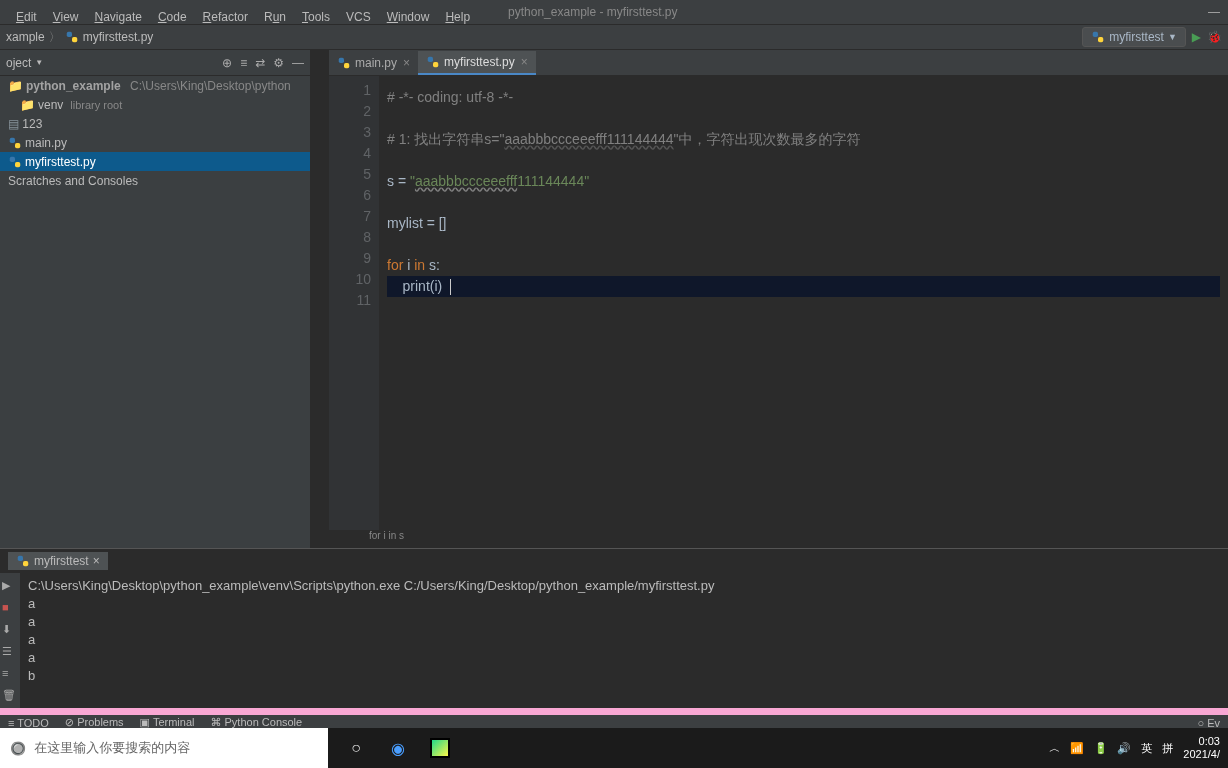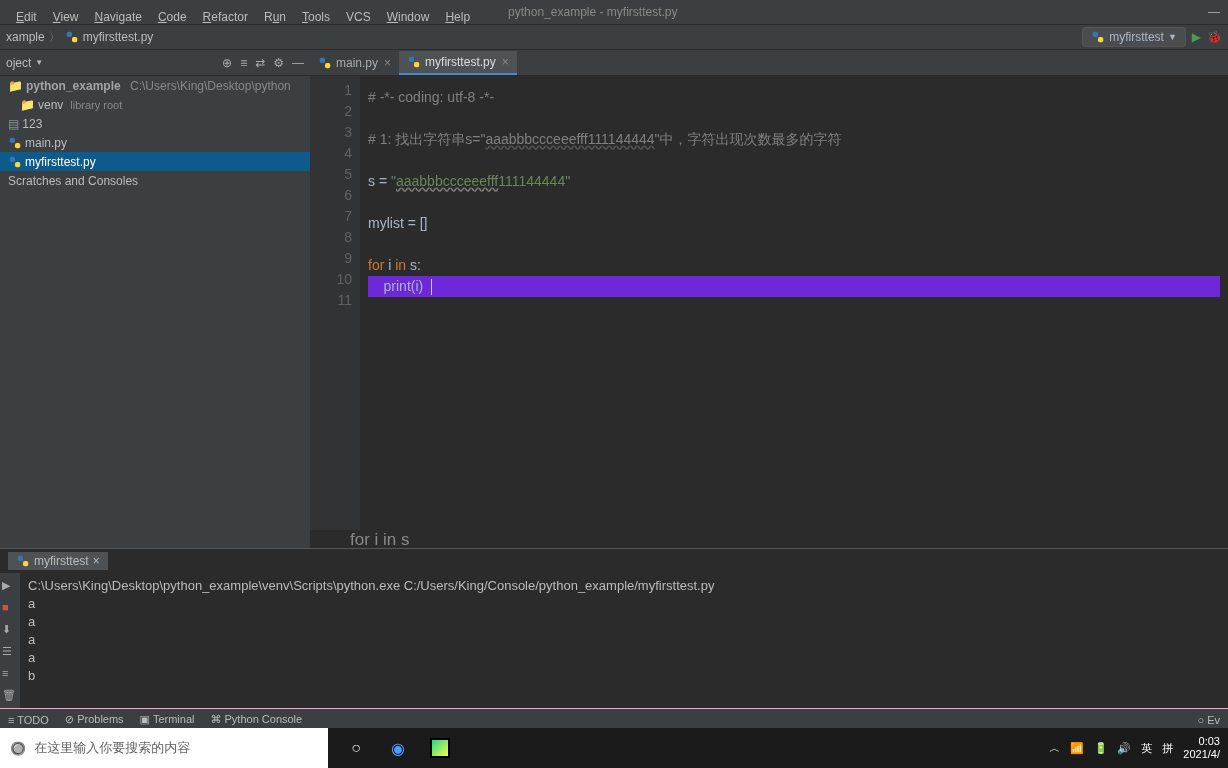--- a/index.html
+++ b/index.html
@@ -8,21 +8,21 @@
 .menubar .mitem { padding:2px 8px; cursor:pointer;margin-top:9px; }
 .menubar .mitem u { text-decoration:underline; }
 .menubar .wtitle { margin-left:30px; color:#888; }
 .menubar .wctrl { margin-left:auto; display:flex; gap:10px; color:#aaa; }
 .breadcrumb { height:25px; background:#3c3f41; display:flex; align-items:center; padding:0 6px; border-bottom:1px solid #2b2b2b; gap:4px; }
 .breadcrumb .crumb { color:#bbb; }
 .breadcrumb .sep { color:#888; }
 .breadcrumb .tbar { margin-left:auto; display:flex; align-items:center; gap:6px; }
 .runcfg { background:#4a4d4f; border:1px solid #555; padding:2px 8px; border-radius:3px; display:flex; align-items:center; gap:4px; }
 .playicon { color:#499c54; }
-.main { display:flex; height:498px; }
+.main { display:flex; height:498px;gap:19px; }
 .sidebar { width:310px; background:#3b3f41; display:flex; flex-direction:column; }
 .sbhead { height:26px; display:flex; align-items:center; padding:0 6px; color:#bbb; border-bottom:1px solid #2b2b2b; }
 .sbhead .sbtitle { display:flex; align-items:center; gap:4px; }
 .sbhead .arrow { font-size:8px; }
 .sbhead .icons { margin-left:auto; display:flex; gap:8px; color:#aaa; }
 .tree { font-size:12px; color:#bbb; }
 .tree .node { padding:2px 4px 2px 8px; display:flex; align-items:center; gap:3px; height:19px; }
 .tree .node.sel { background:#0d5a8c; color:#fff; }
 .tree .venv { color:#888; font-size:11px; margin-left:4px; }
 .editor { flex:1; display:flex; flex-direction:column; background:#2b2b2b; }
@@ -35,30 +35,30 @@
 .gutter div { height:21px; }
 .code { flex:1; padding:11px 8px; position:relative; }
 .code .ln { height:21px; white-space:pre; }
 .c-cm { color:#808080; }
 .c-kw { color:#cc7832; }
 .c-str { color:#6a8759; }
 .c-fn { color:#a9b7c6; }
 .c-var { color:#a9b7c6; }
 .c-strU { color:#6a8759; text-decoration:underline wavy #808080; }
 .cursor { display:inline-block; width:1px; height:16px; background:#ccc; vertical-align:middle; margin-left:8px; }
-.breadcrumb2 { height:18px; padding-left:40px; color:#888; font-size:17px; background:#2b2b2b; }
+.breadcrumb2 { height:18px; padding-left:40px; color:#888; font-size:10px; background:#2b2b2b; }
 .runpanel { height:160px; background:#2b2b2b; border-top:1px solid #555; display:flex; flex-direction:column; }
 .runhead { height:24px; padding:2px 8px; color:#bbb; display:flex; align-items:center; }
 .runtab { background:#4e5254; padding:2px 8px; display:flex; align-items:center; gap:4px; }
 .runbody { flex:1; display:flex; }
 .runside { width:20px; background:#3c3f41; display:flex; flex-direction:column; align-items:center; gap:6px; padding-top:6px; }
 .runside .ic { width:16px; height:16px; color:#aaa; font-size:11px; }
 .console { flex:1; padding:4px 8px; font-family:Consolas,monospace; font-size:13px; color:#bbb; line-height:18px; white-space:pre; }
 .console .cmd { color:#bbb; }
-.bottombar { height:22px; background:#3c3f41; display:flex; align-items:center; padding:0 8px; gap:16px; color:#bbb; font-size:11px; border-top:1px solid #f9a8d4; }
+.bottombar { height:22px; background:#3c3f41; display:flex; align-items:center; padding:0 8px; gap:16px; color:#bbb; font-size:11px; border-top:7px solid #f9a8d4; }
 .bottombar .push { margin-left:auto; }
 .statusbar { height:22px; background:#3c3f41; display:flex; align-items:center; justify-content:flex-end; gap:14px; padding:0 10px; color:#888; font-size:11px; }
 .taskbar { height:40px; background:#1b1b1b; position:absolute; bottom:0; left:0; right:0; display:flex; align-items:center; color:#fff; font-size:12px; }
 .searchbox { background:#fff; color:#888; height:40px; width:328px; display:flex; align-items:center; padding:0 10px; font-size:13px; }
 .tbicons { display:flex; align-items:center; gap:18px; padding:0 16px; }
 .tbicons .tic { width:24px; height:24px; display:flex; align-items:center; justify-content:center; color:#ddd; font-size:16px; }
 .tbright { margin-left:auto; display:flex; align-items:center; gap:10px; padding:0 8px; font-size:11px; }
 .pycharm-ic { width:20px; height:20px; background:linear-gradient(135deg,#21d789,#fcf84a); border:2px solid #000; }
 .folder-ic { color:#b39559; }
 svg.py { width:14px; height:14px; }
@@ -187,21 +187,21 @@
       <div class="code">
         <div class="ln"><span class="c-cm"># -*- coding: utf-8 -*-</span></div>
         <div class="ln"></div>
         <div class="ln"><span class="c-cm"># 1: 找出字符串s="</span><span class="c-cm" style="text-decoration:underline wavy #555;">aaabbbccceeefff111144444</span><span class="c-cm">"中，字符出现次数最多的字符</span></div>
         <div class="ln"></div>
         <div class="ln"><span class="c-var">s = </span><span class="c-str">"</span><span class="c-strU">aaabbbccceeefff</span><span class="c-str">111144444"</span></div>
         <div class="ln"></div>
         <div class="ln"><span class="c-var">mylist = []</span></div>
         <div class="ln"></div>
         <div class="ln"><span class="c-kw">for </span><span class="c-var">i </span><span class="c-kw">in </span><span class="c-var">s:</span></div>
-        <div class="ln" style="background:#6d28d9;"><span class="c-fn">    print</span><span class="c-var">(i)</span><span class="cursor"></span></div>
+        <div class="ln" style="background:#0f172a;"><span class="c-fn">    print</span><span class="c-var">(i)</span><span class="cursor"></span></div>
         <div class="ln"></div>
       </div>
     </div>
     <div class="breadcrumb2">for i in s</div>
   </div>
 </div>
 
 <div class="runpanel">
   <div class="runhead">
     <div class="runtab">
@@ -215,21 +215,21 @@
   </div>
   <div class="runbody">
     <div class="runside">
       <span class="ic playicon">▶</span>
       <span class="ic" style="color:#c75450;">■</span>
       <span class="ic">⬇</span>
       <span class="ic">☰</span>
       <span class="ic">≡</span>
       <span class="ic">🗑</span>
     </div>
-    <div class="console"><span class="cmd">C:\Users\King\Desktop\python_example\venv\Scripts\python.exe C:/Users/King/Console/python_example/myfirsttest.py</span>
+    <div class="console"><span class="cmd">C:\Users\King\Desktop\python_example\venv\Scripts\python.exe C:/Users/King/Desktop/python_example/myfirsttest.py</span>
 <span>a</span>
 <span>a</span>
 <span>a</span>
 <span>a</span>
 <span>b</span></div>
   </div>
 </div>
 
 <div class="bottombar">
   <span>≡ <span>TODO</span></span>

